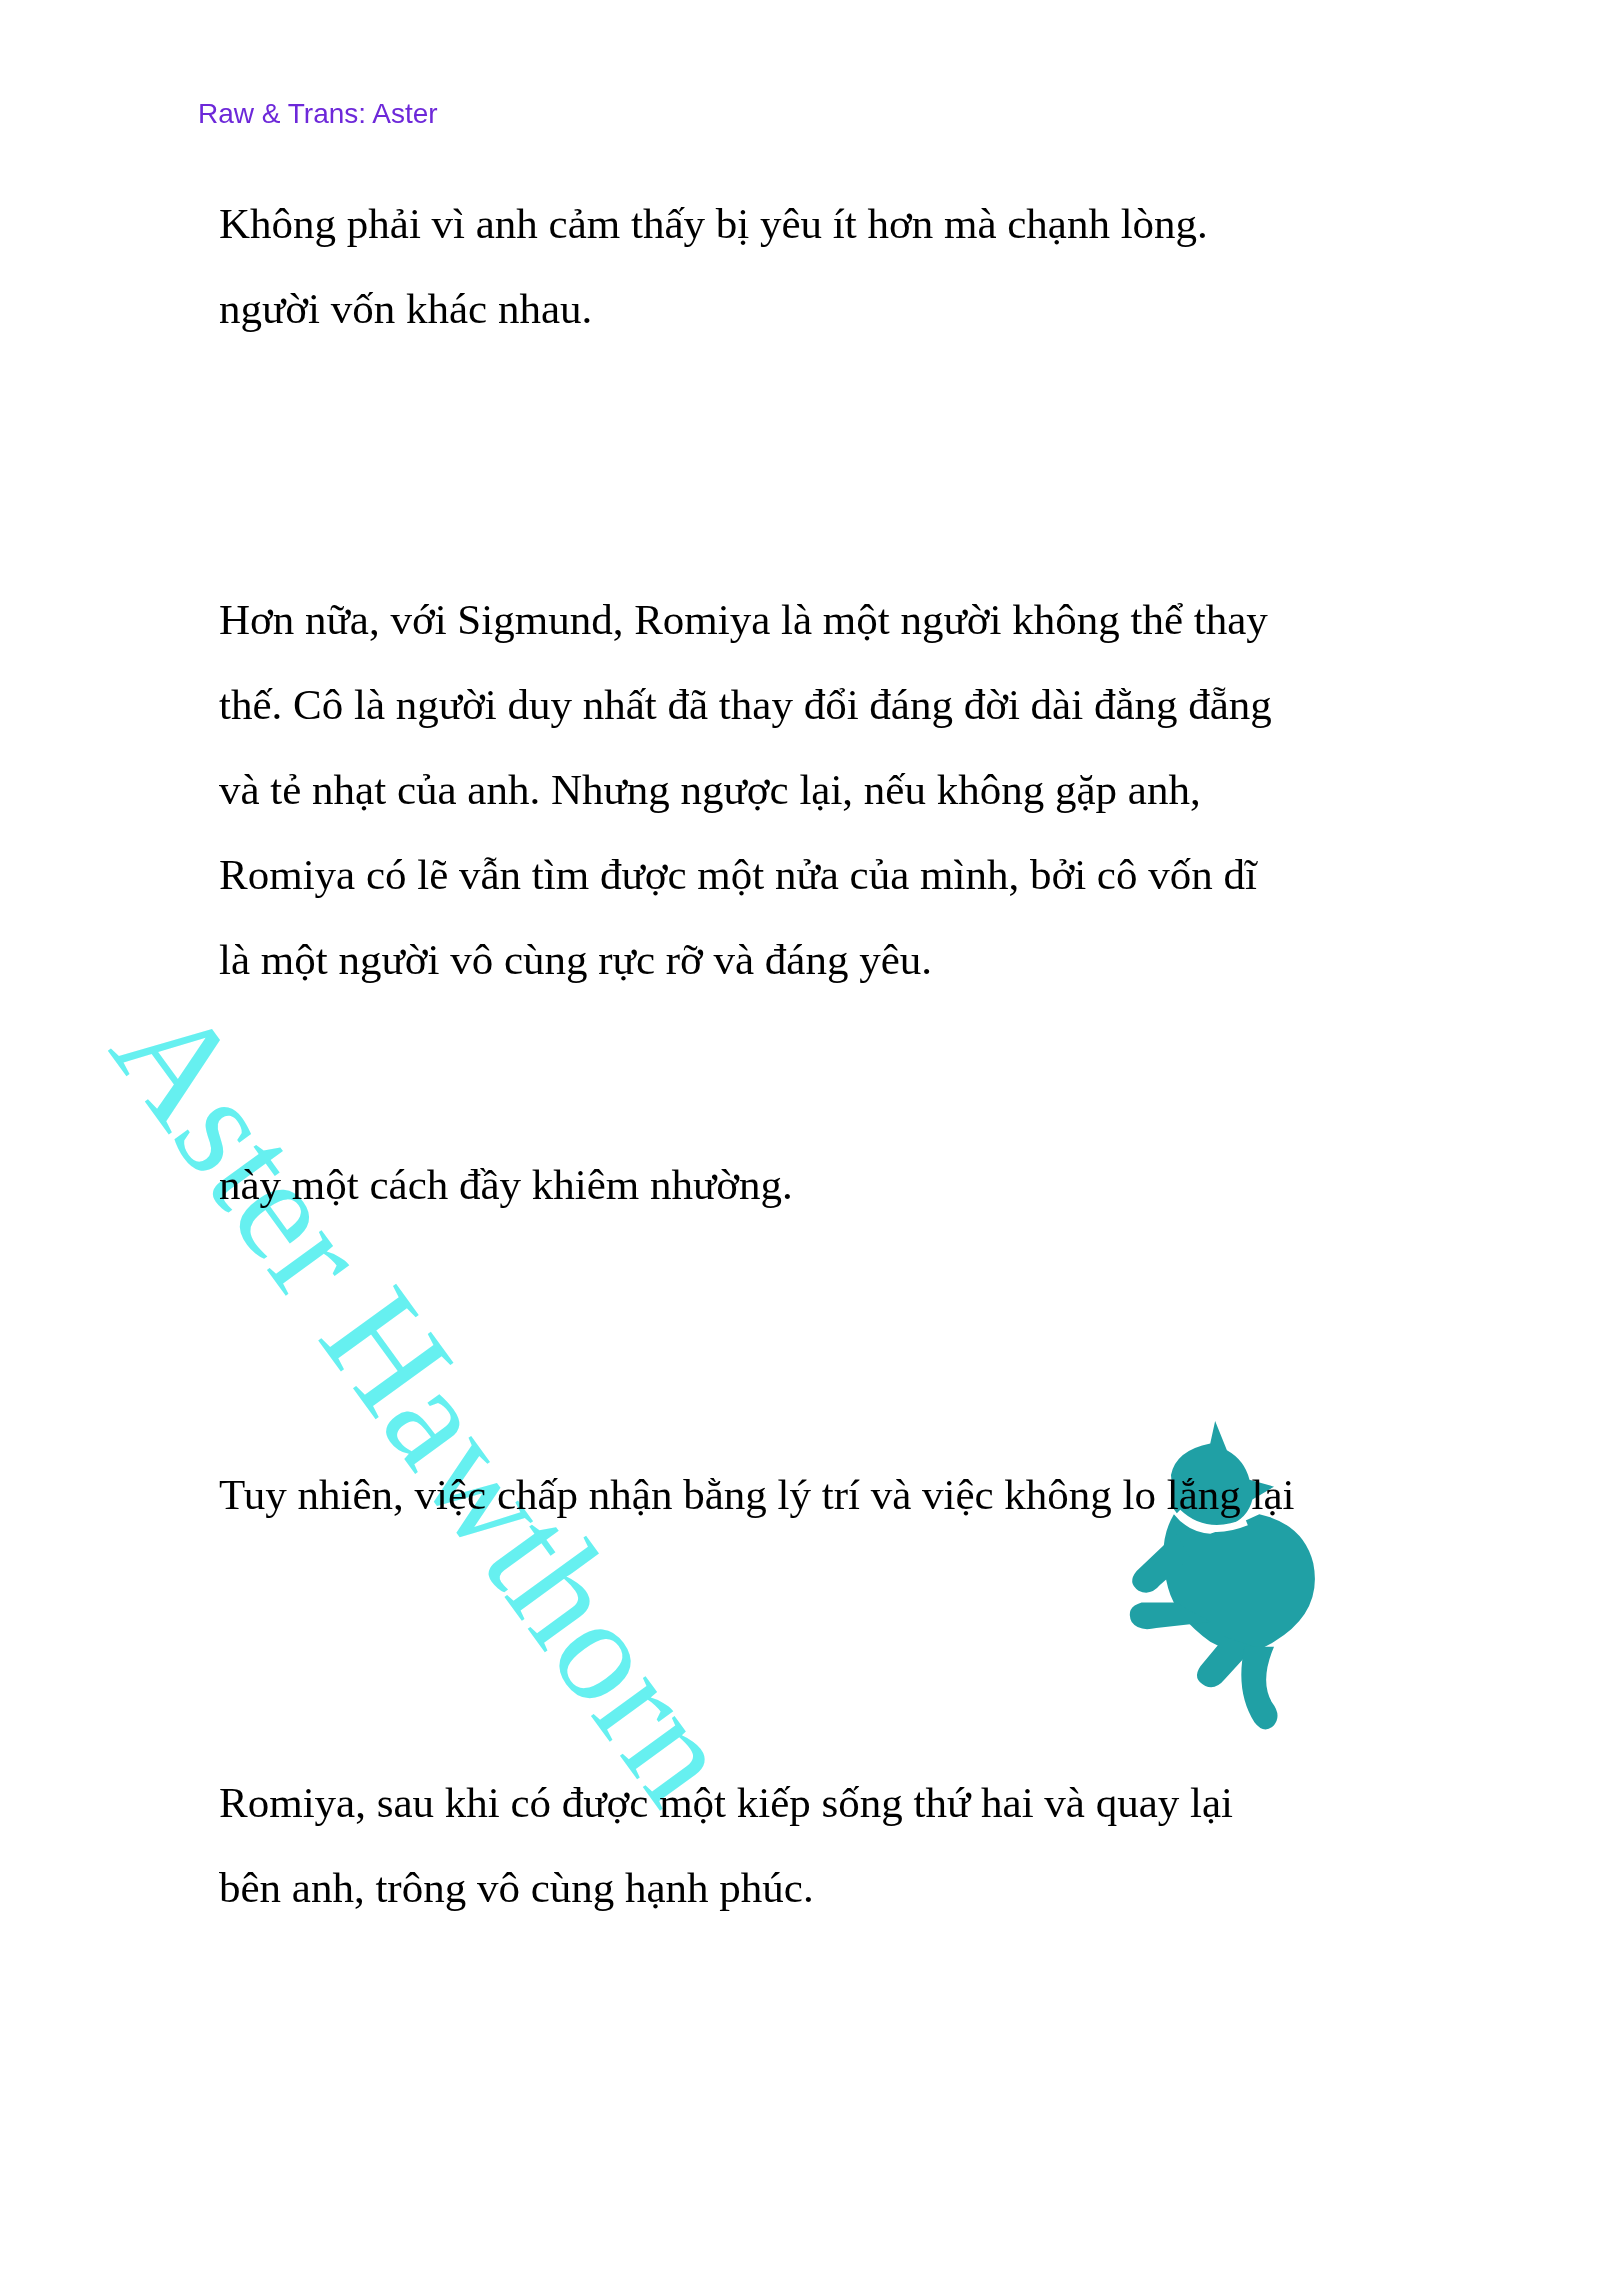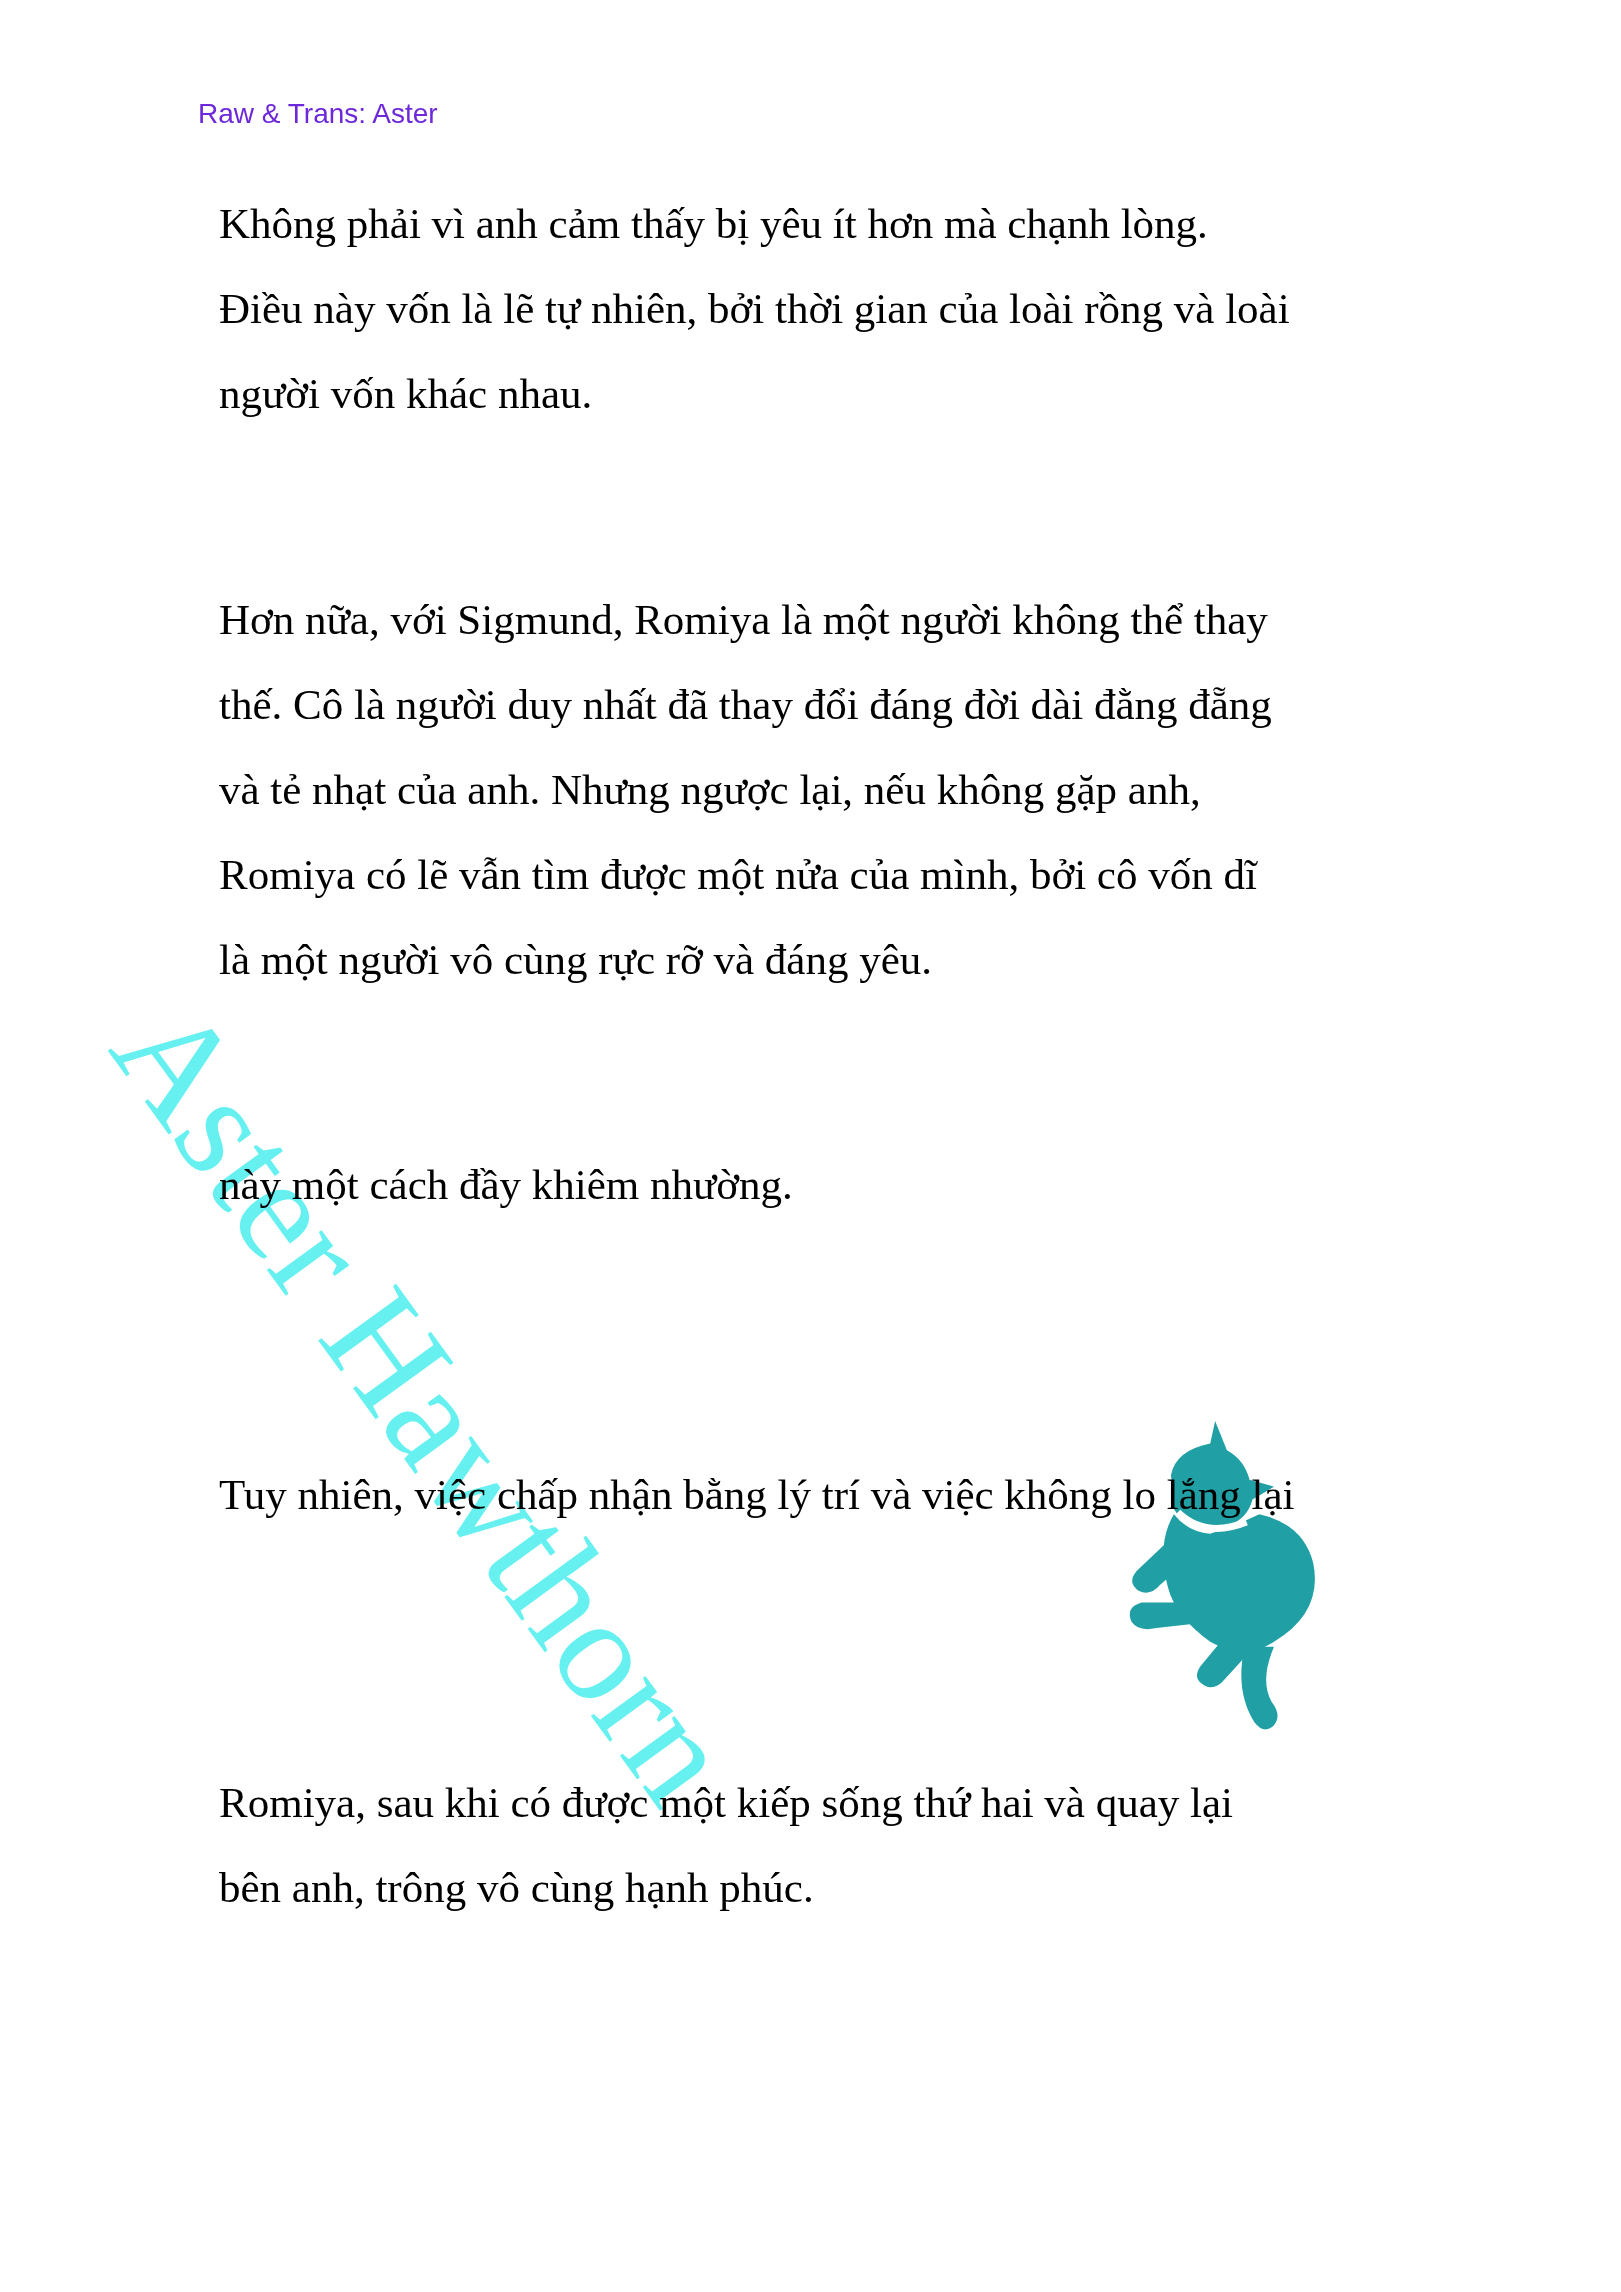--- a/index.html
+++ b/index.html
@@ -48,21 +48,20 @@
 
     <path d="M130 235 Q120 280 140 312 Q150 325 160 315 Q168 305 158 292 Q145 270 160 235 Z"></path>
   </g>
 
   <path d="M62 98 Q90 125 132 108" stroke="#ffffff" stroke-width="7" fill="none"></path>
 </svg>
 
 <div class="body-text">
   <div class="para" style="top:181px">
     <div>Không phải vì anh cảm thấy bị yêu ít hơn mà chạnh lòng.</div>
-    <div>Điều này vốn là lẽ tự nhiên, bởi thời gian của loài rồng và loài</div>
     <div>người vốn khác nhau.</div>
   </div>
   <div class="para" style="top:577px">
     <div>Hơn nữa, với Sigmund, Romiya là một người không thể thay</div>
     <div>thế. Cô là người duy nhất đã thay đổi đáng đời dài đằng đẵng</div>
     <div>và tẻ nhạt của anh. Nhưng ngược lại, nếu không gặp anh,</div>
     <div>Romiya có lẽ vẫn tìm được một nửa của mình, bởi cô vốn dĩ</div>
     <div>là một người vô cùng rực rỡ và đáng yêu.</div>
   </div>
   <div class="para" style="top:1142px">

